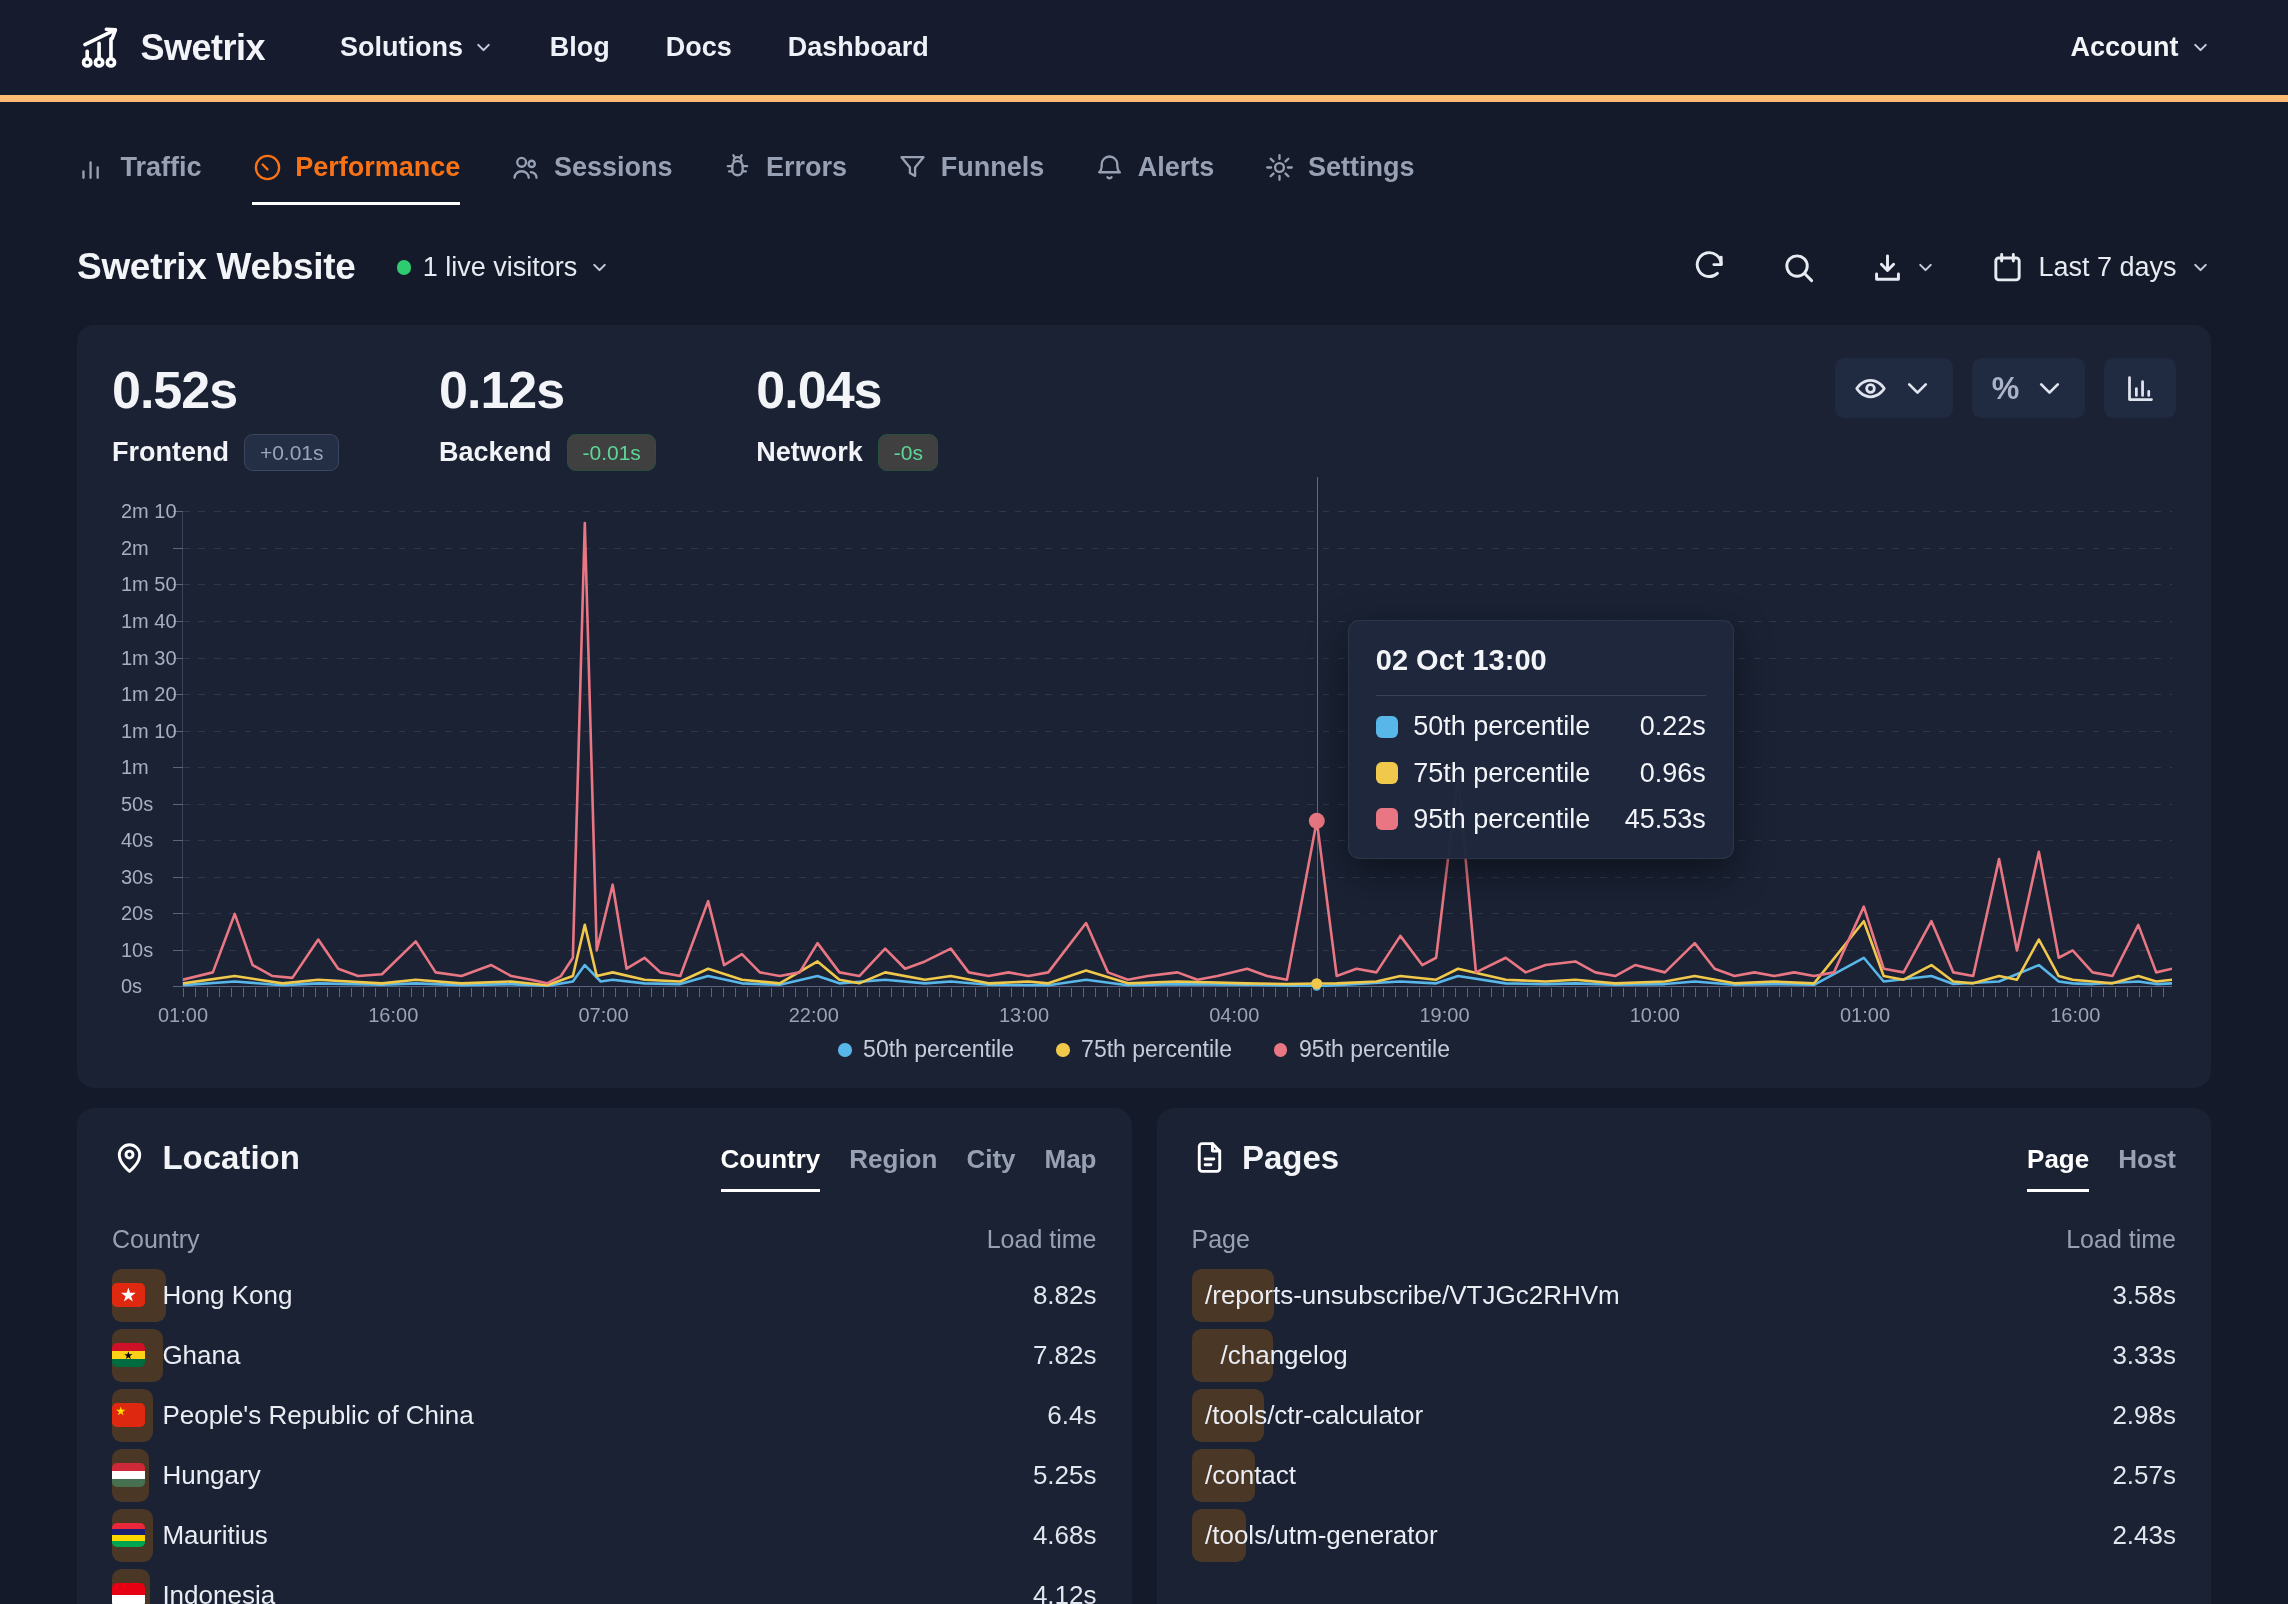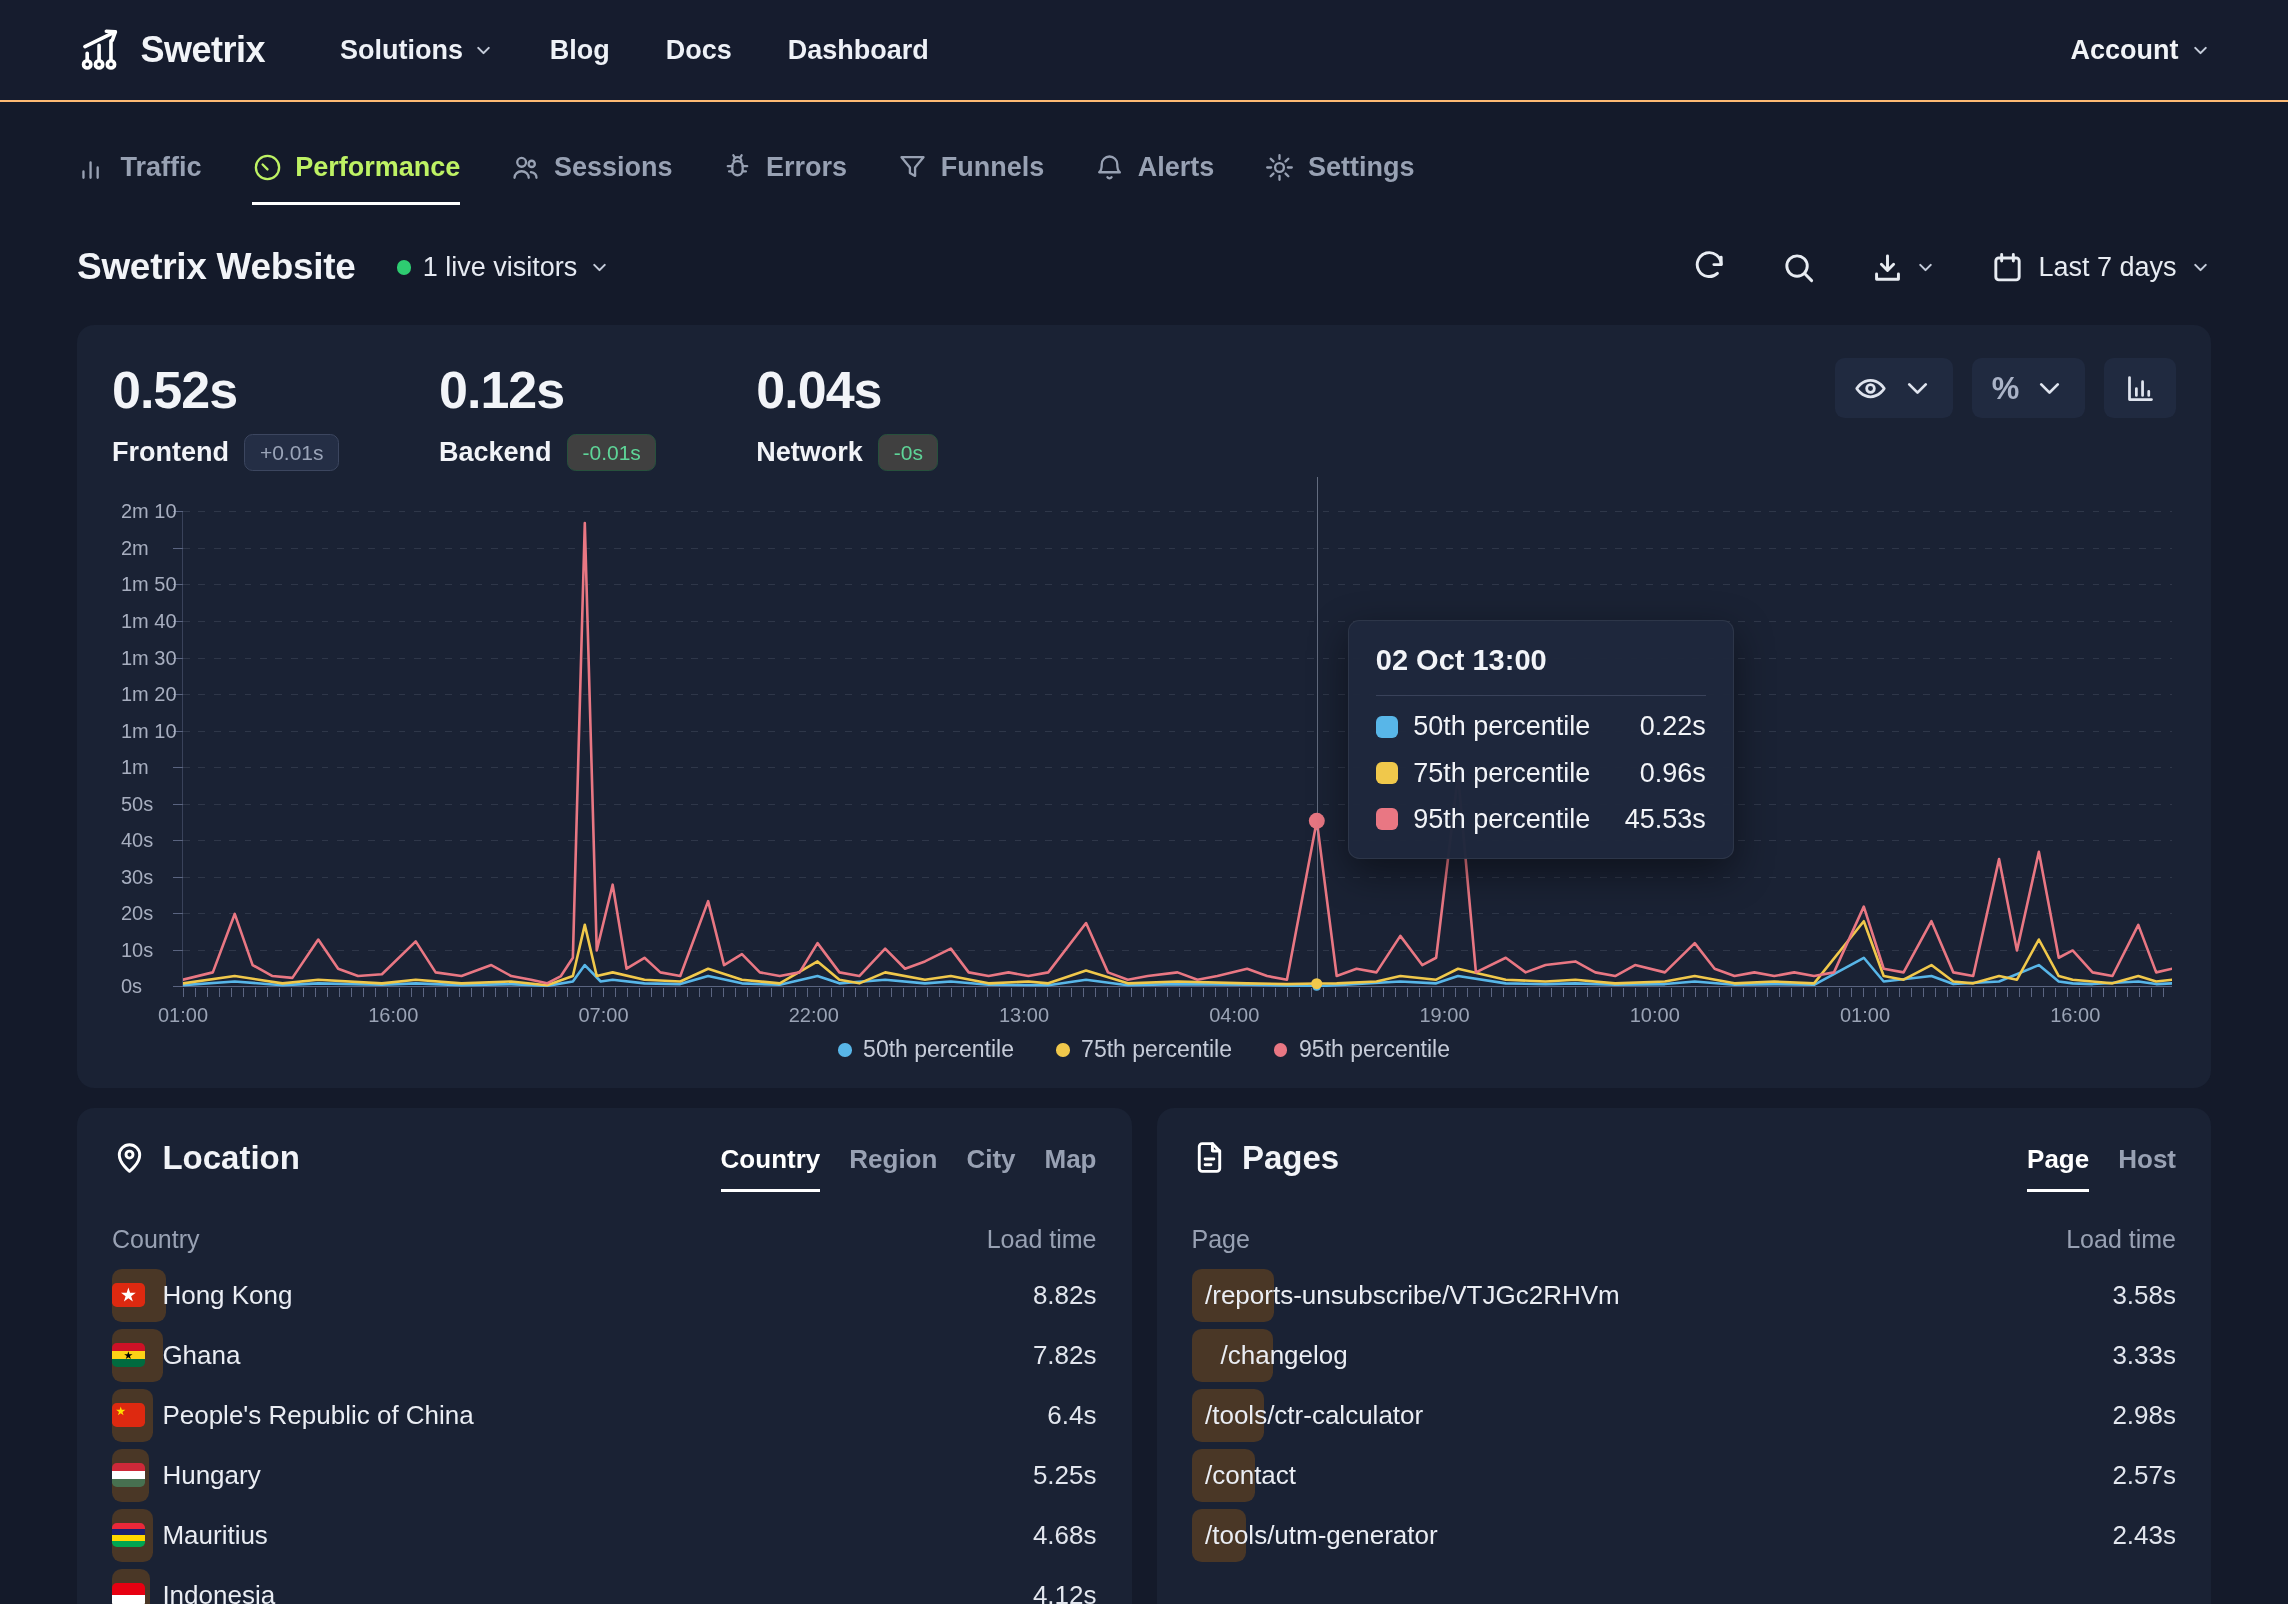--- a/index.html
+++ b/index.html
@@ -6,37 +6,37 @@
   html,body { width:2288px; height:1605px; overflow:hidden; }
   body {
     background:#141a2a;
     font-family:"Liberation Sans","DejaVu Sans",sans-serif;
     color:#f2f4f8;
   }
   svg { display:block; }
 
   
   .topnav {
-    height:102px; background:#161c2e; border-bottom:2px solid #fdba74;
+    height:102px; background:#161c2e; border-bottom:7px solid #fdba74;
     display:flex; align-items:center; padding:13px 77px;
   }
   .brand { display:flex; align-items:center; gap:15.4px; cursor:pointer; }
   .brand-name { font-size:36px; font-weight:800; letter-spacing:-0.5px; }
   .topnav nav { display:flex; align-items:center; gap:56px; margin-left:75px; }
   .nav-item { display:flex; align-items:center; gap:9.7px; font-size:27px; font-weight:600; color:#eef1f7; cursor:pointer; }
   .chev { width:21px; height:21px; stroke:#c6cddb; stroke-width:2.4; fill:none; stroke-linecap:round; stroke-linejoin:round; }
   .account { margin-left:auto; display:flex; align-items:center; gap:11.6px; font-size:27px; font-weight:600; cursor:pointer; }
 
   .page { padding:0 77px; }
 
   
   .dash-tabs { display:flex; align-items:center; gap:50px; margin-top:50px; }
   .dtab { display:flex; align-items:center; gap:12.6px; font-size:27px; font-weight:600; color:#98a1b3; cursor:pointer; padding-bottom:19.3px; border-bottom:3.9px solid transparent; }
   .dtab svg { width:31px; height:31px; stroke:currentColor; fill:none; stroke-width:1.8; stroke-linecap:round; stroke-linejoin:round; }
-  .dtab.active { color:#bef264; font-weight:700; border-bottom-color:#ffffff; }
+  .dtab.active { color:#f97316; font-weight:700; border-bottom-color:#ffffff; }
 
   
   .title-row { display:flex; align-items:center; margin-top:41px; }
   .site-name { font-size:37px; font-weight:800; letter-spacing:-0.3px; }
   .live { display:flex; align-items:center; gap:11.6px; margin-left:41px; font-size:27px; color:#e6eaf2; cursor:pointer; }
   .live-dot { width:14.5px; height:14.5px; border-radius:50%; background:#2ecc71; }
   .toolbar { margin-left:auto; display:flex; align-items:center; gap:54px; }
   .tool-icon { width:35px; height:35px; stroke:#e8ecf2; stroke-width:2; fill:none; stroke-linecap:round; stroke-linejoin:round; cursor:pointer; }
   .tool-group { display:flex; align-items:center; gap:9.7px; cursor:pointer; }
   .daterange { display:flex; align-items:center; gap:13.5px; font-size:27px; color:#e8ecf2; cursor:pointer; }

